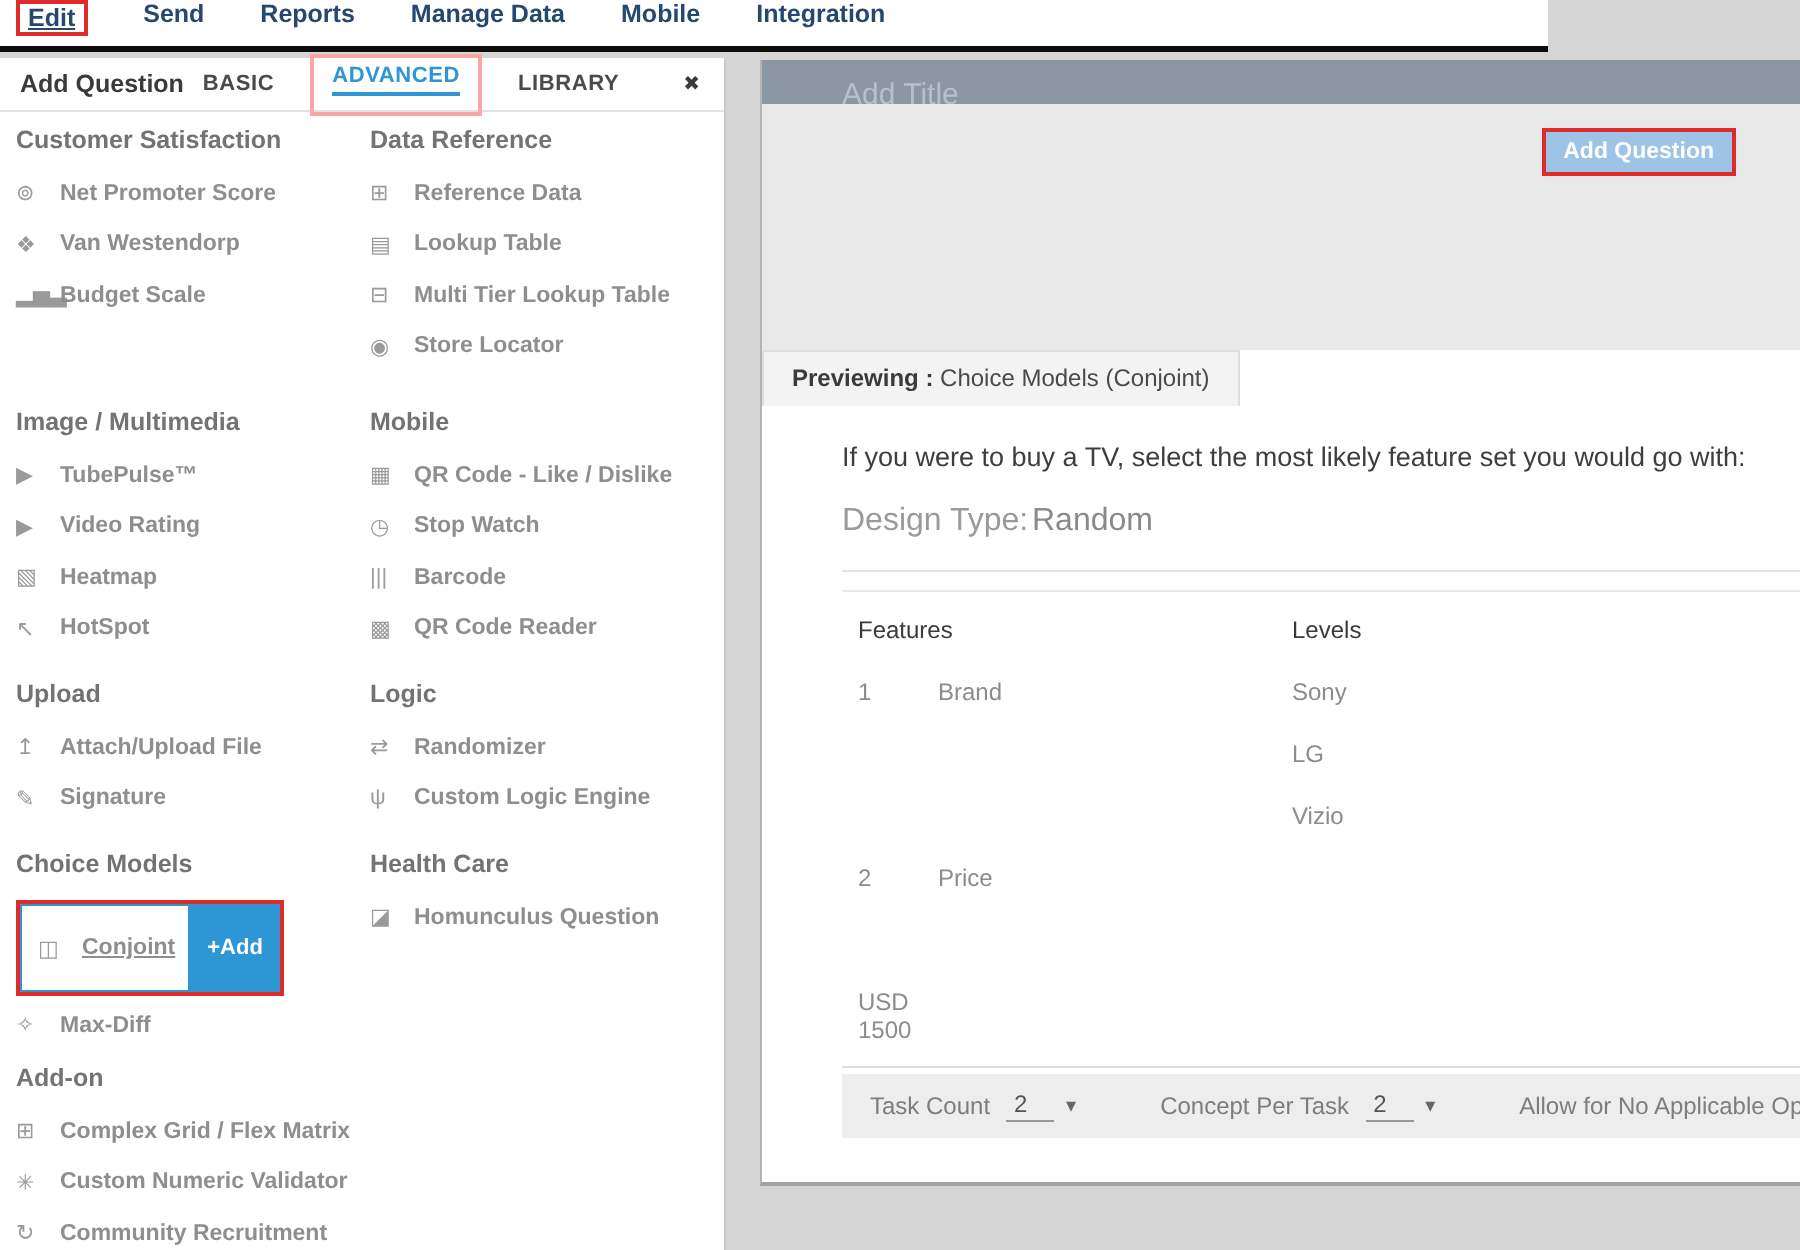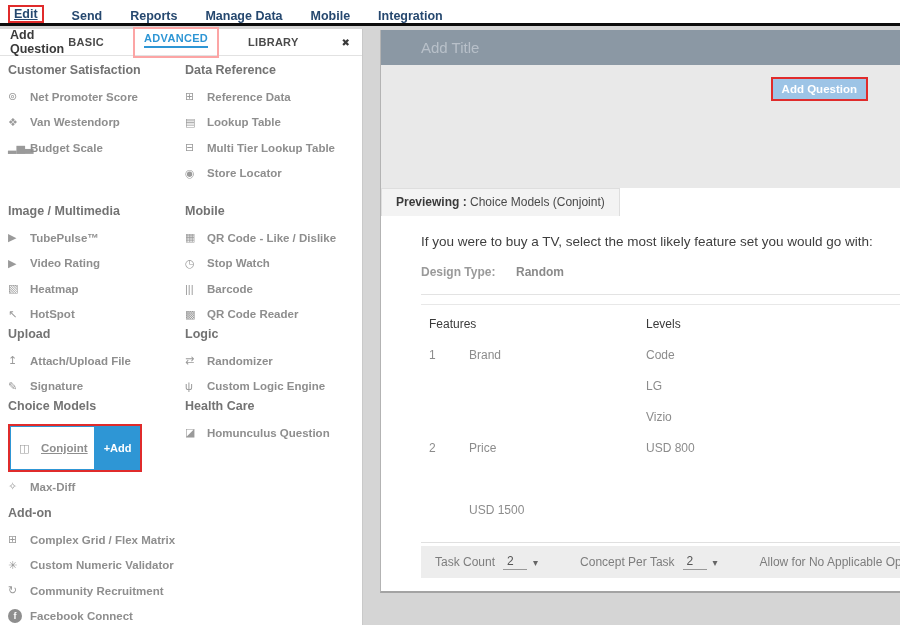--- a/index.html
+++ b/index.html
@@ -1,70 +1,70 @@
 <!DOCTYPE html>
 <html><head>
 <meta charset="utf-8">
 <style>
   * { margin:0; padding:0; box-sizing:border-box; }
   html,body { width:900px; height:625px; overflow:hidden; background:#d5d5d5;
     font-family:"Liberation Sans","DejaVu Sans",sans-serif; }
 
   
-  .topnav { position:absolute; top:0; left:0; width:900px; height:26px; background:#fff;
-    border-bottom:3px solid #0c0c0c; display:flex; align-items:flex-end; gap:28px; padding-left:8px; }
+  .topnav { position:absolute; top:0; left:0; width:774px; height:26px; background:#fff;
+    border-bottom:3px solid #0c0c0c; display:flex; align-items:flex-start; gap:28px; padding-left:8px; }
   .topnav .nav-item { font-size:12.5px; font-weight:700; color:#26486f; cursor:pointer; }
   .topnav .nav-item.hl { border:2px solid #e02b2b; padding:0 4px; text-decoration:underline; }
 
   
   .panel { position:absolute; top:29px; left:0; width:363px; bottom:0; background:#fff; border-right:1px solid #c9c9c9; }
   .panel-head { height:27px; display:flex; align-items:center; border-bottom:1px solid #e2e2e2; padding:0 8px 0 10px; }
   .panel-title { font-size:12.5px; font-weight:700; color:#3a3a3a; }
-  .panel-tabs { margin-left:auto; display:flex; align-items:center; gap:29px;text-align:right; }
+  .panel-tabs { margin-left:auto; display:flex; align-items:center; gap:18px;text-align:right; }
   .ptab { font-size:11px; font-weight:700; color:#4a4a4a; letter-spacing:.3px; cursor:pointer; }
   .ptab.active { color:#2e96d5; border:2px solid #fca5a5; padding:3px 9px 12px; }
   .ptab.active .inner { border-bottom:2px solid #2e96d5; padding-bottom:2px; }
   .close-x { font-size:10px; color:#3a3a3a; margin-left:14px; margin-right:4px; cursor:pointer; }
 
   .panel-body { position:relative; }
   .col { position:absolute; top:0; }
   .col1 { left:8px; width:172px; }
   .col2 { left:185px; width:176px; }
   .sec-h { font-size:12.5px; font-weight:700; color:#737373; line-height:15px; margin-bottom:6px; }
   .item { display:flex; align-items:center; height:25.5px; cursor:pointer; }
   .ico { width:22px; flex:0 0 22px; font-size:11px; color:#9a9a9a; text-align:left; }
   .lbl { font-size:11.5px; font-weight:700; color:#8e8e8e; white-space:nowrap; }
   .fb-circle { width:14px; height:14px; flex:0 0 14px; margin-right:8px; border-radius:50%;
     background:#8e8e8e; color:#fff; font-size:9px; font-weight:700; display:flex;
     align-items:center; justify-content:center; }
   .mt7{margin-top:7px}.mt43{margin-top:43.5px}.mt18{margin-top:18px}
-  .mt13{}.mt6{margin-top:6.5px}
+  .mt13{margin-top:13px}.mt6{margin-top:6.5px}
 
   .conjoint-wrap { display:inline-flex; border:2px solid #e02b2b; margin:4px 0 2px; }
   .conjoint-box { display:inline-flex; align-items:center; border:1px solid #2e96d5;
     background:#fff; padding:4px 6px 4px 8px; }
   .conjoint-box .lbl { color:#8e8e8e;text-decoration:underline; }
   .add-btn { background:#2e96d5; color:#fff; border:none; font-family:inherit;
     font-size:11px; font-weight:700; padding:16px 9px; cursor:pointer; }
 
   
   .card { position:absolute; left:380px; top:30px; width:520px; bottom:32px; background:#fff;
     border-left:1px solid #b3b3b3; border-bottom:2px solid #a3a3a3; }
-  .title-band { height:35px; background:#8b98a4; color:#b8c0c9; font-size:15px;
+  .title-band { height:22px; background:#8b98a4; color:#b8c0c9; font-size:15px;
     line-height:35px; padding-left:40px; }
   .upper { height:123px; background:#e9e9e9; position:relative; }
   .add-q-btn { position:absolute; right:32px; top:12px; background:#9dc4e6; color:#fff;
     border:2px solid #e02b2b; font-family:inherit; font-size:11.5px; font-weight:700;
     padding:4px 9px; cursor:pointer; }
   .ptab-preview { display:inline-block; background:#f3f3f3; border:1px solid #dedede; border-bottom:none;
     height:28px; line-height:27px; padding:0 14px; font-size:12px; color:#4a4a4a; }
   .ptab-preview b { font-weight:700; color:#3a3a3a; }
   .content { padding-left:40px; background:#fff; }
   .question { margin-top:18px; font-size:13.5px; color:#3e3e3e; white-space:nowrap; }
-  .design-row { margin-top:16px; display:flex; font-size:12px;font-weight:bold; }
+  .design-row { margin-top:16px; display:flex; font-size:16px; }
   .design-row .dlabel { color:#9a9a9a; width:95px; }
   .design-row .dvalue { color:#8a8a8a; }
   .rule { margin-top:15px; border-top:1px solid #e3e3e3; }
   .cj-table { margin-top:9px; border-top:1px solid #e8e8e8; border-bottom:1px solid #e0e0e0;
     padding:12px 0 8px 8px; display:grid; grid-template-columns:40px 177px 1fr;
     grid-auto-rows:31px; align-items:start; }
   .cj-table .th { font-size:12px; font-weight:400; color:#3a3a3a; }
   .cj-table .td { font-size:12px; color:#8c8c8c; }
   .controls { margin-top:3px; margin-right:0; height:29px; background:#ededed; display:flex;
     align-items:center; padding:16px 14px; font-size:12px; color:#7d7d7d; white-space:nowrap; }
@@ -268,33 +268,32 @@
     </div>
 
     <div class="rule"></div>
 
     <div class="cj-table">
       <div class="th" style="grid-column:1 / 3">Features</div>
       <div class="th">Levels</div>
 
       <div class="td">1</div>
       <div class="td">Brand</div>
-      <div class="td">Code</div>
+      <div class="td">Sony</div>
 
       <div></div>
         <div></div>
       <div class="td">LG</div>
 
       <div></div>
         <div></div>
       <div class="td">Vizio</div>
 
       <div class="td">2</div>
       <div class="td">Price</div>
-      <div class="td">USD 800</div>
 
       <div></div>
         <div></div>
 
       <div></div>
         <div></div>
       <div class="td">USD 1500</div>
     </div>
 
     <div class="controls">

